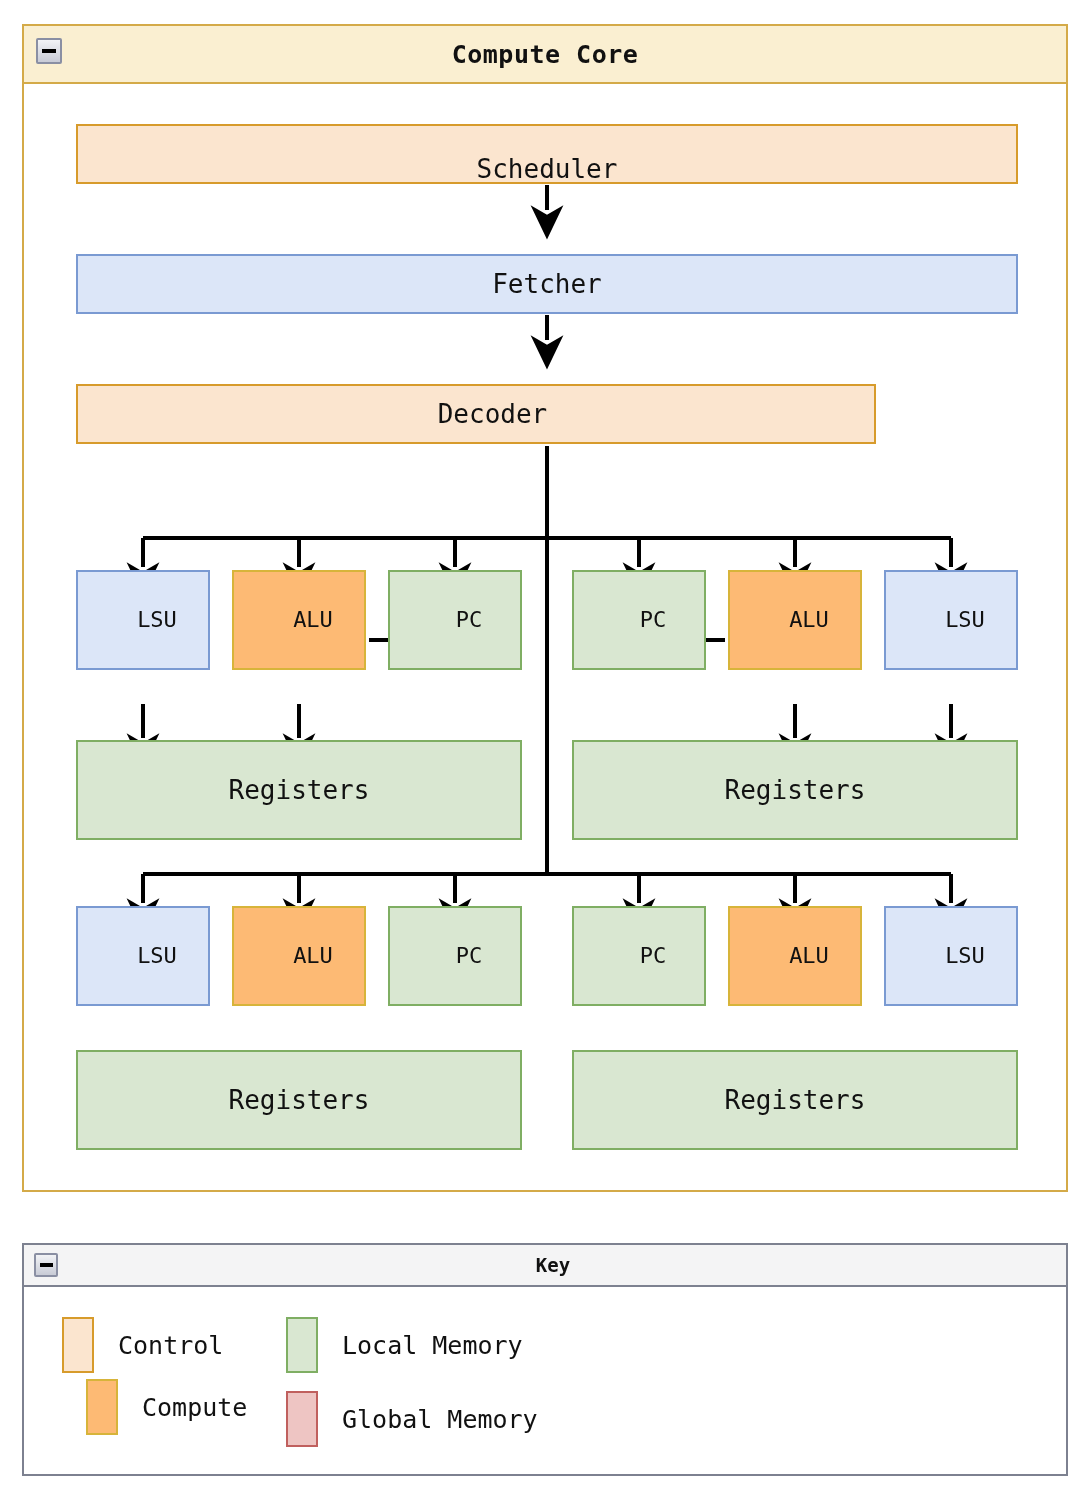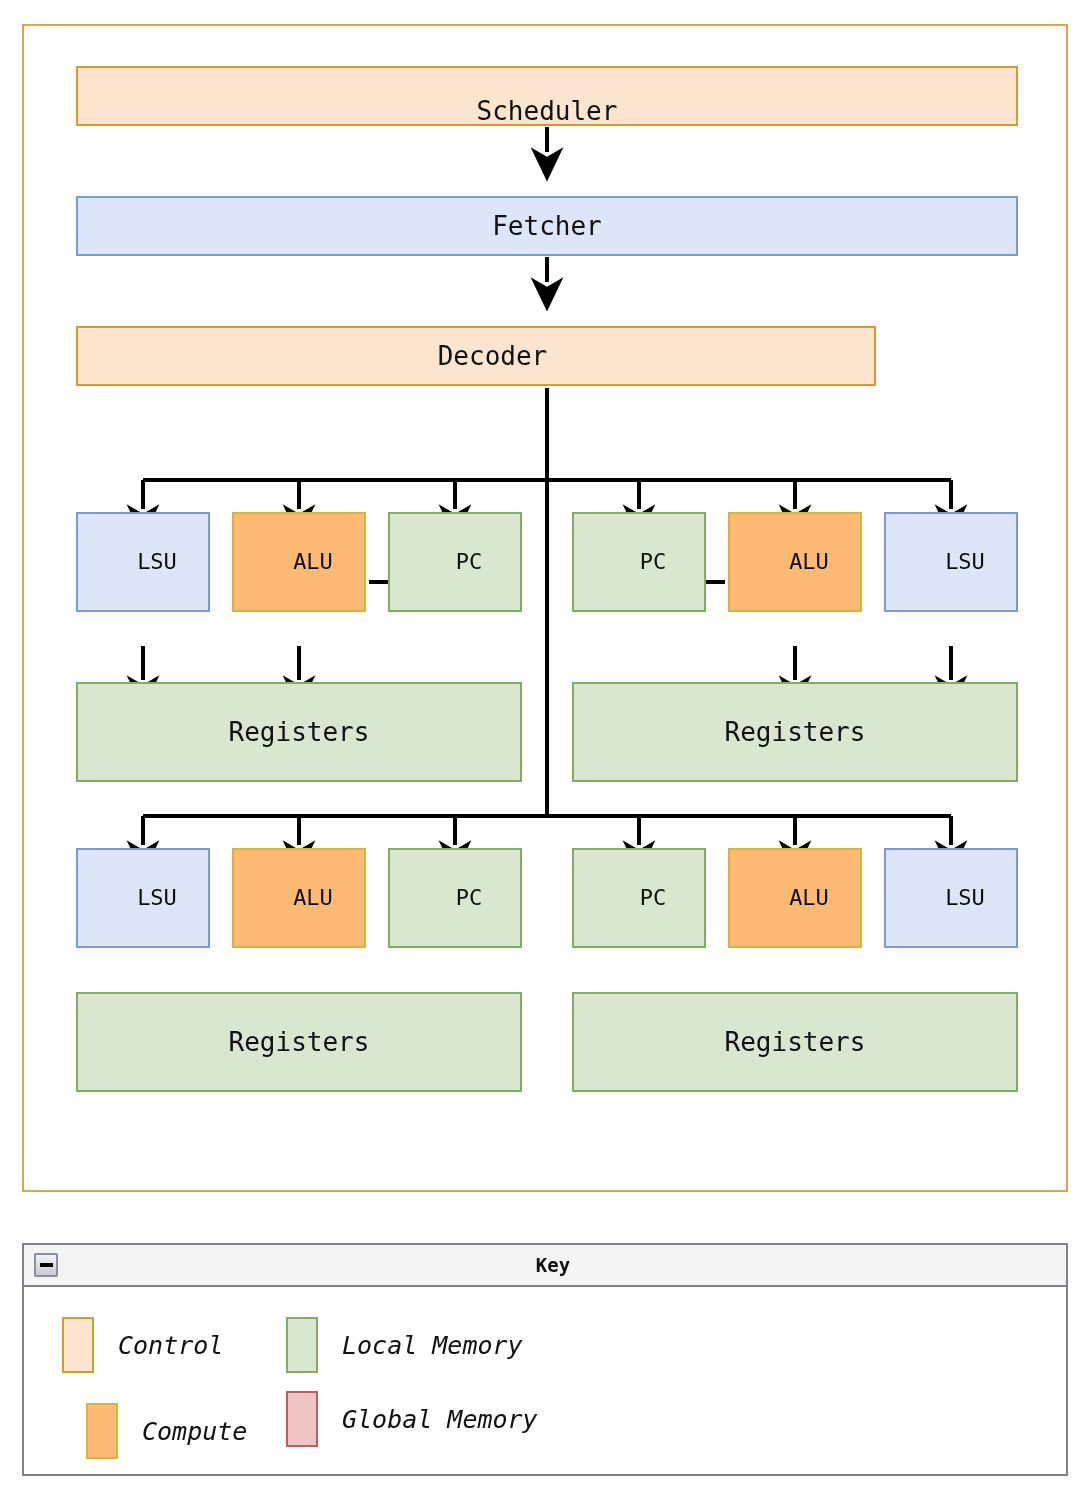--- a/index.html
+++ b/index.html
@@ -56,32 +56,38 @@
     display:flex;align-items:center;justify-content:center;padding-left:16px;
   }
   .key-title-text{font-size:19px;font-weight:bold;color:#111;}
   .key-collapse{
     position:absolute;left:10px;top:8px;width:24px;height:24px;
     border:2px solid #8a8fa3;border-radius:2px;
     background:linear-gradient(#f2f3f6,#c8cbd6);
     display:flex;align-items:center;justify-content:center;box-sizing:border-box;
   }
   .key-collapse .bar{width:13px;height:4px;background:#000;}
-  .key-body{position:relative;height:187px;font-style:italic;}
+  .key-body{position:relative;height:187px;}
   .key-item{position:absolute;display:flex;align-items:center;}
   .key-swatch{width:32px;height:56px;border-width:2px;border-style:solid;box-sizing:border-box;}
   .key-label{margin-left:24px;font-size:25px;color:#111;white-space:nowrap;}
 </style>
 </head>
 <body>
 
 <div class="page">
 
   <div class="core-panel">
 
+    <div class="core-title">
+      <div class="collapse-btn">
+        <span class="bar"></span>
+      </div>
+      <span class="core-title-text">Compute Core</span>
+    </div>
 
     <div class="core-body">
 
       <svg class="wires" viewBox="0 0 1046 1106">
         <defs>
           <marker id="ah" markerWidth="9" markerHeight="9" refX="1.2" refY="4.5" orient="auto" markerUnits="strokeWidth">
             <path d="M0,0.4 L8.6,4.5 L0,8.6 L2.4,4.5 Z" fill="#000"></path>
           </marker>
         </defs>
         <g stroke="#000" stroke-width="4" fill="none">
@@ -201,21 +207,21 @@
         <span class="key-swatch c-control"></span>
         <span class="key-label">Control</span>
       </div>
 
       <div class="key-item" style="left:262px;top:30px;">
         <span class="key-swatch c-local"></span>
         <span class="key-label">Local Memory</span>
       </div>
 
 
-      <div class="key-item" style="left:38px;top:116px;padding-left:24px;">
+      <div class="key-item" style="left:38px;top:92px;padding-left:24px;">
         <span class="key-swatch c-compute"></span>
         <span class="key-label">Compute</span>
       </div>
 
       <div class="key-item" style="left:262px;top:104px;">
         <span class="key-swatch c-gmem"></span>
         <span class="key-label">Global Memory</span>
       </div>
 
     </div>

